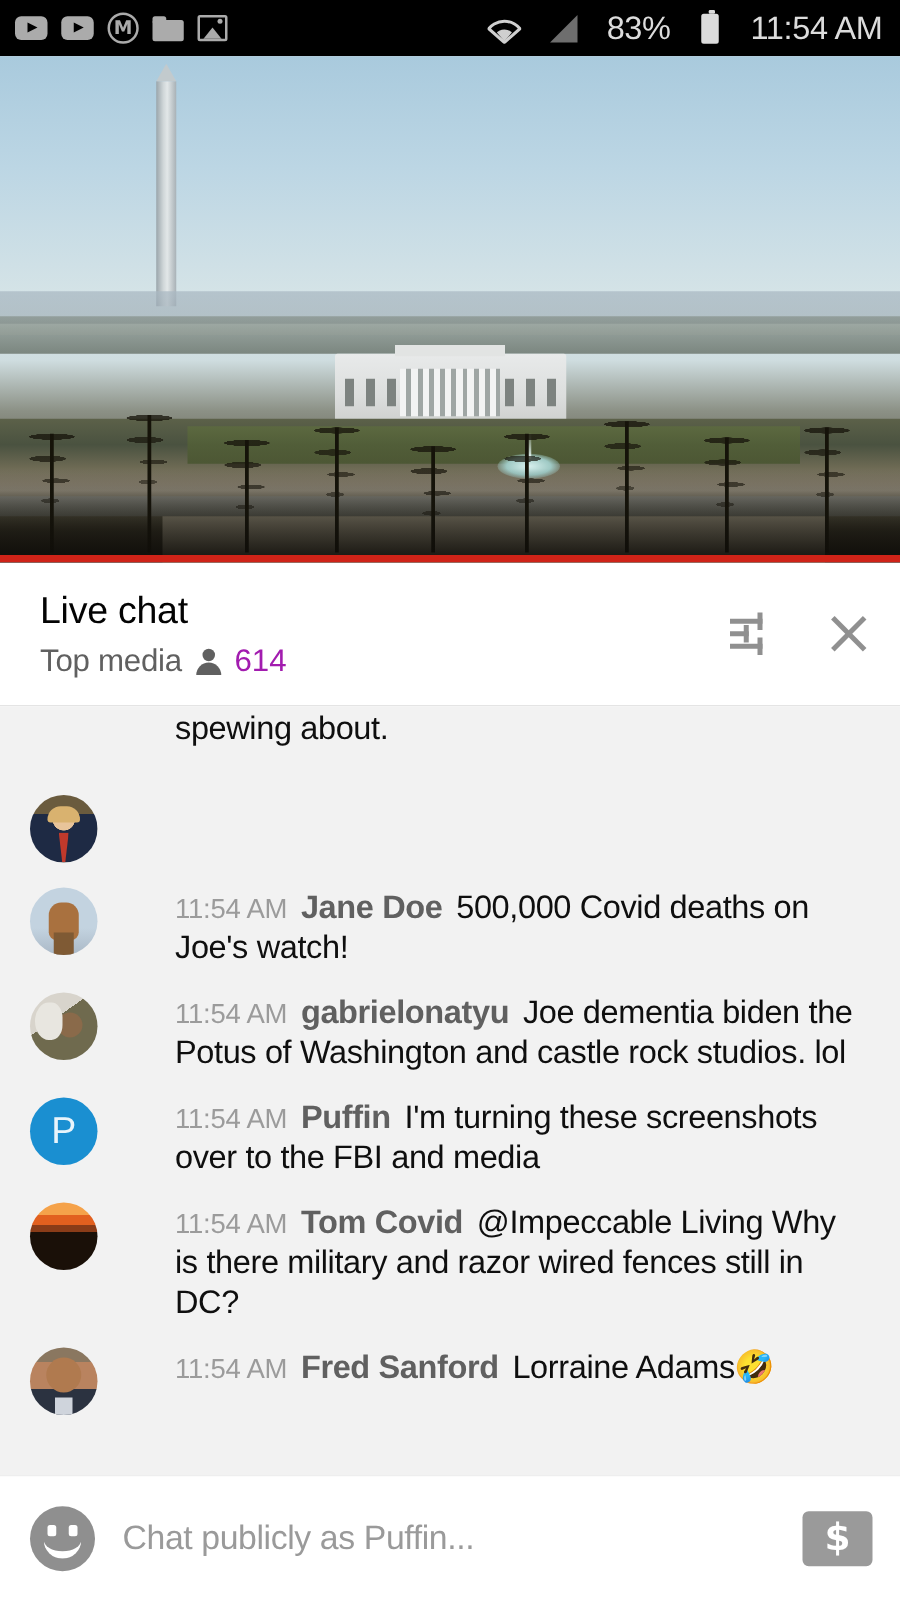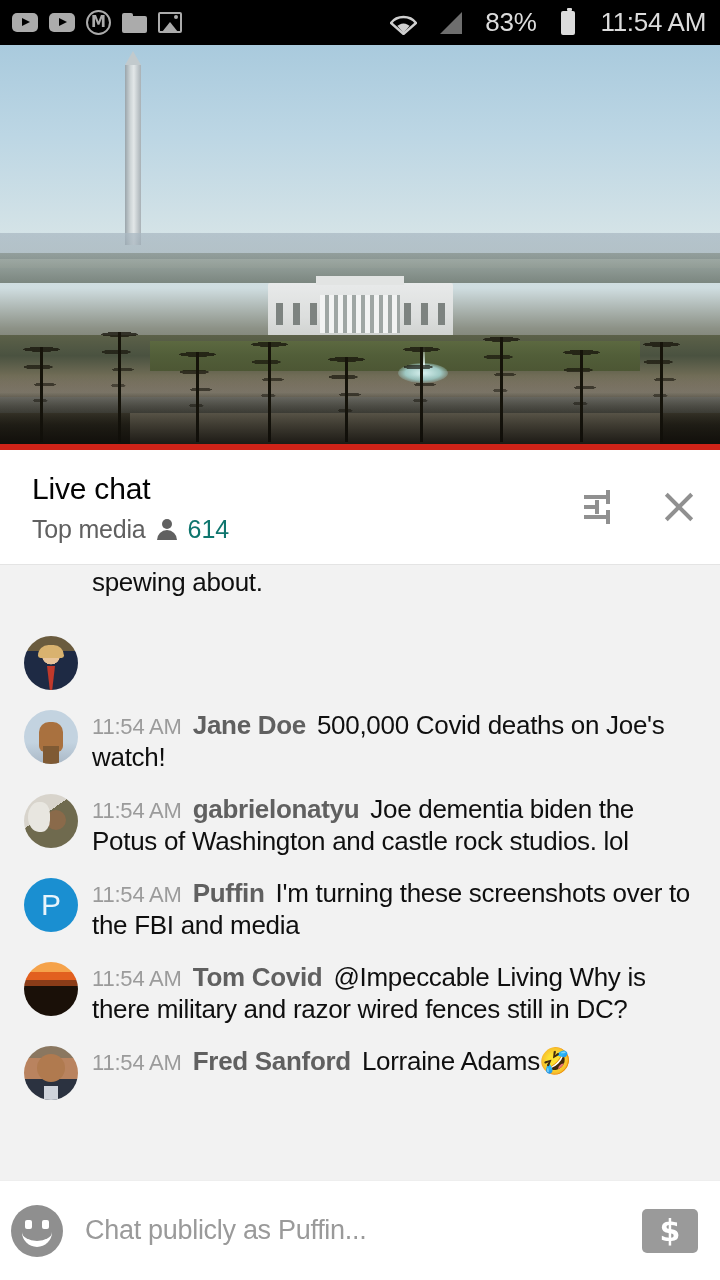--- a/index.html
+++ b/index.html
@@ -174,21 +174,21 @@
   .ch-sub-txt { font-size: 25px; color: #606060; letter-spacing: -0.2px; }
   .person-ico { width: 22px; height: 22px; position: relative; display: inline-block; }
   .person-ico::before {
     content: ""; position: absolute; left: 6px; top: 1px; width: 10px; height: 10px;
     border-radius: 50%; background: #606060;
   }
   .person-ico::after {
     content: ""; position: absolute; left: 1px; top: 12px; width: 20px; height: 10px;
     border-radius: 10px 10px 0 0; background: #606060;
   }
-  .ch-count { font-size: 25px; color: #0f766e; }
+  .ch-count { font-size: 25px; color: #a21caf; }
   .ch-actions { display: flex; align-items: center; gap: 38px; }
   .tune-ico { width: 38px; height: 34px; position: relative; }
   .tune-ico i {
     position: absolute; height: 4px; background: #909090; display: block;
   }
   .tune-ico i.l1 { top: 5px;  left: 0;  width: 26px; }
   .tune-ico i.l2 { top: 15px; left: 0;  width: 15px; }
   .tune-ico i.l3 { top: 25px; left: 0;  width: 26px; }
   .tune-ico i.k1 { top: 0px;  left: 22px; width: 4px; height: 14px; }
   .tune-ico i.k2 { top: 10px; left: 11px; width: 4px; height: 14px; }
@@ -212,21 +212,21 @@
     gap: 14px;
   }
   .msg.partial { padding-top: 0; padding-bottom: 4px; }
   .avatar {
     flex: 0 0 54px; width: 54px; height: 54px; border-radius: 50%;
     overflow: hidden; margin-top: 2px; background: #ccc;
   }
   .avatar.spacer { background: transparent; }
   .msg-body {
     flex: 1 1 auto; font-size: 26px; line-height: 1.23; color: #0f0f0f;
-    letter-spacing: -0.3px; word-wrap: break-word; padding-top: 2px;
+    letter-spacing: -0.3px; word-wrap: break-word; padding-top: 2px; margin-left: 48px;
   }
   .m-time { font-size: 22px; color: #9b9b9b; letter-spacing: -0.2px; }
   .m-author { font-weight: bold; color: #606060; }
   .m-text { color: #0f0f0f; }
   .sp { display: inline-block; width: 11px; }
 
   
   .av-trump { background:
       radial-gradient(circle at 50% 36%, #e8c49a 0 20%, transparent 21%),
       linear-gradient(to bottom, #6a5b3e 0 28%, #1e2a44 28% 100%),
@@ -259,21 +259,21 @@
   .av-fred::before { content:""; position:absolute; left:13px; top:8px; width:28px; height:28px;
       background:#b07a4f; border-radius:50%; }
   .av-fred::after { content:""; position:absolute; left:20px; top:40px; width:14px; height:14px;
       background:#cfd4dc; }
 
   .emoji { font-family: "DejaVu Sans", sans-serif; font-size: 26px; }
 
   
   .inputbar {
     flex: 0 0 100px; background: #ffffff; display: flex; align-items: center;
-    padding: 0 22px 0 11px; gap: 22px; border-top: 1px solid #eeeeee;
+    padding: 0 22px 0 24px; gap: 22px; border-top: 1px solid #eeeeee;
   }
   .smiley {
     flex: 0 0 52px; width: 52px; height: 52px; border-radius: 50%;
     background: #8f8f8f; position: relative;
   }
   .smiley .eye { position: absolute; top: 15px; width: 7px; height: 9px; background: #fff; border-radius: 2px; }
   .smiley .eye.le { left: 14px; }
   .smiley .eye.re { right: 14px; }
   .smiley .mouth {
     position: absolute; left: 11px; top: 26px; width: 30px; height: 16px;

